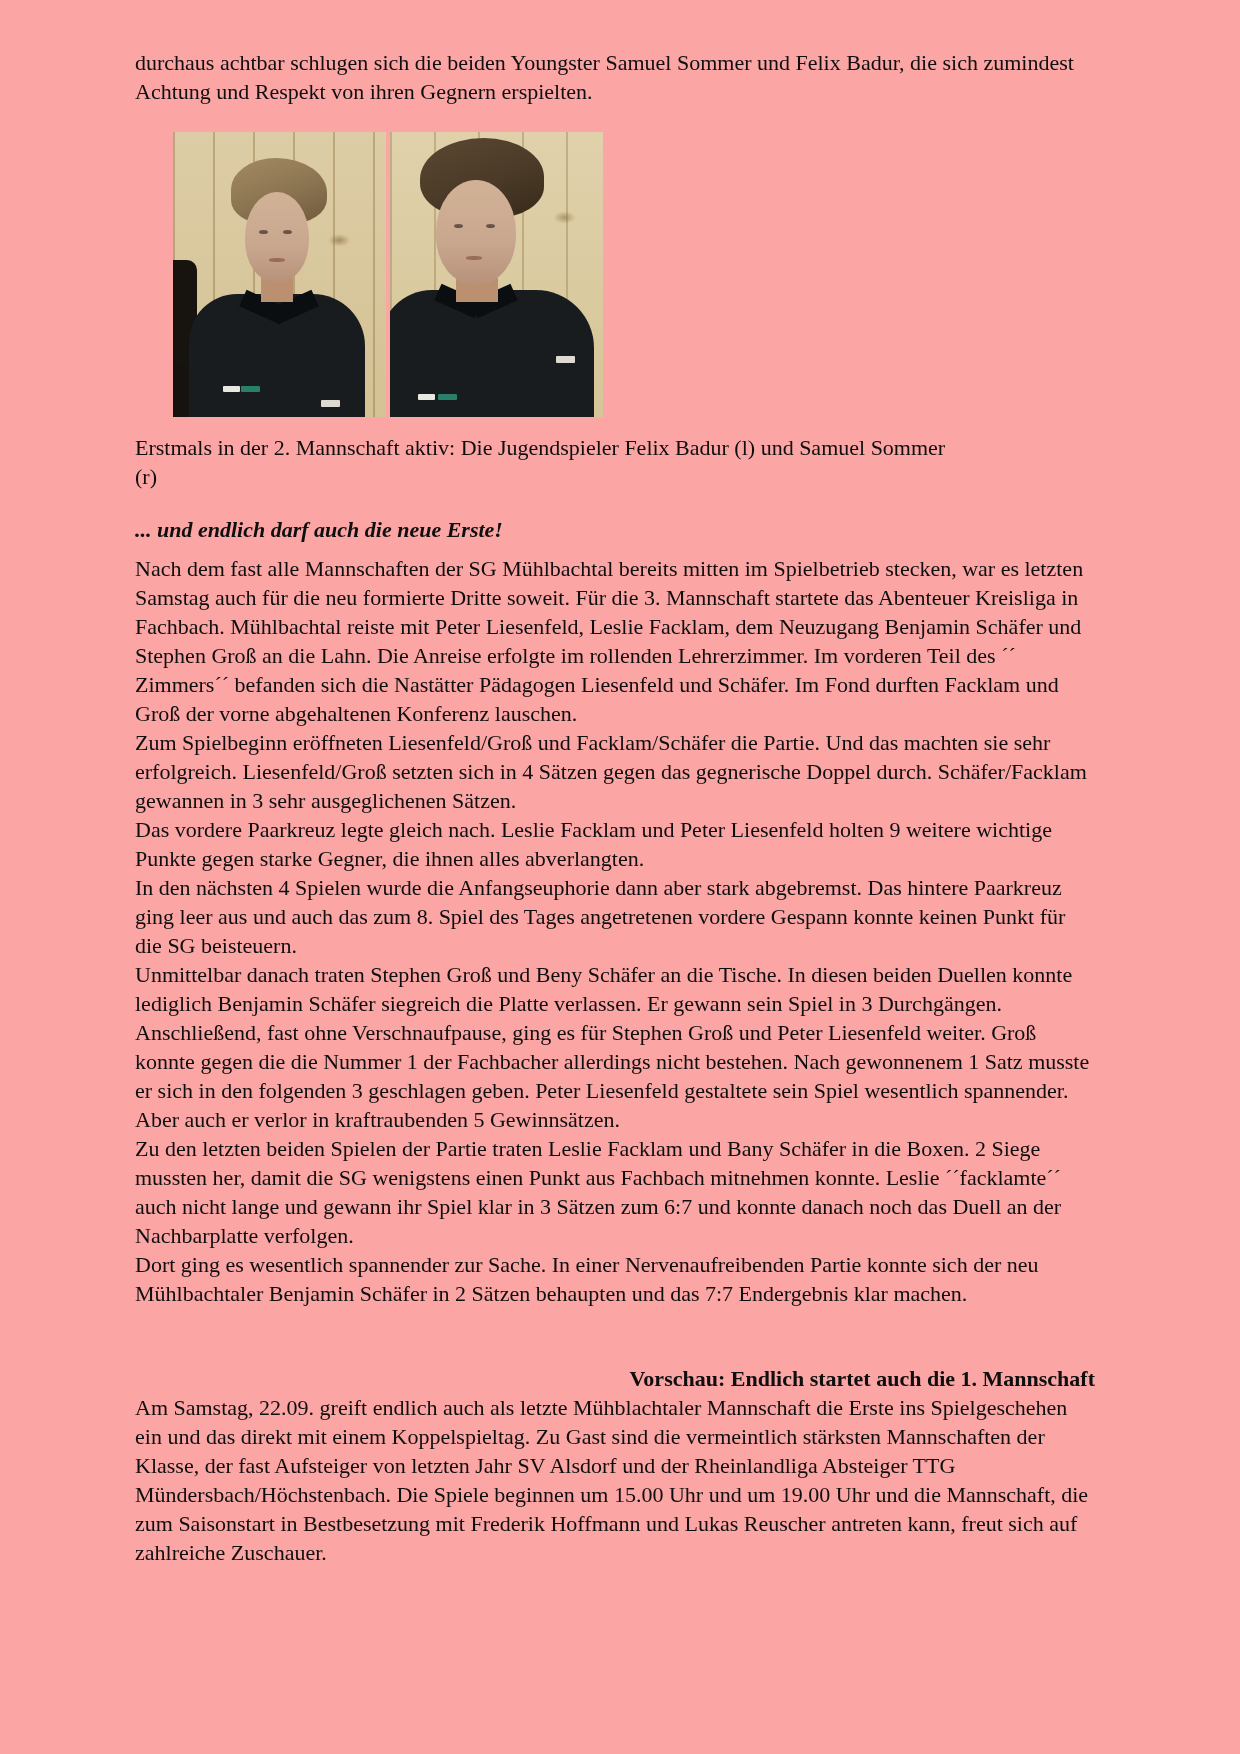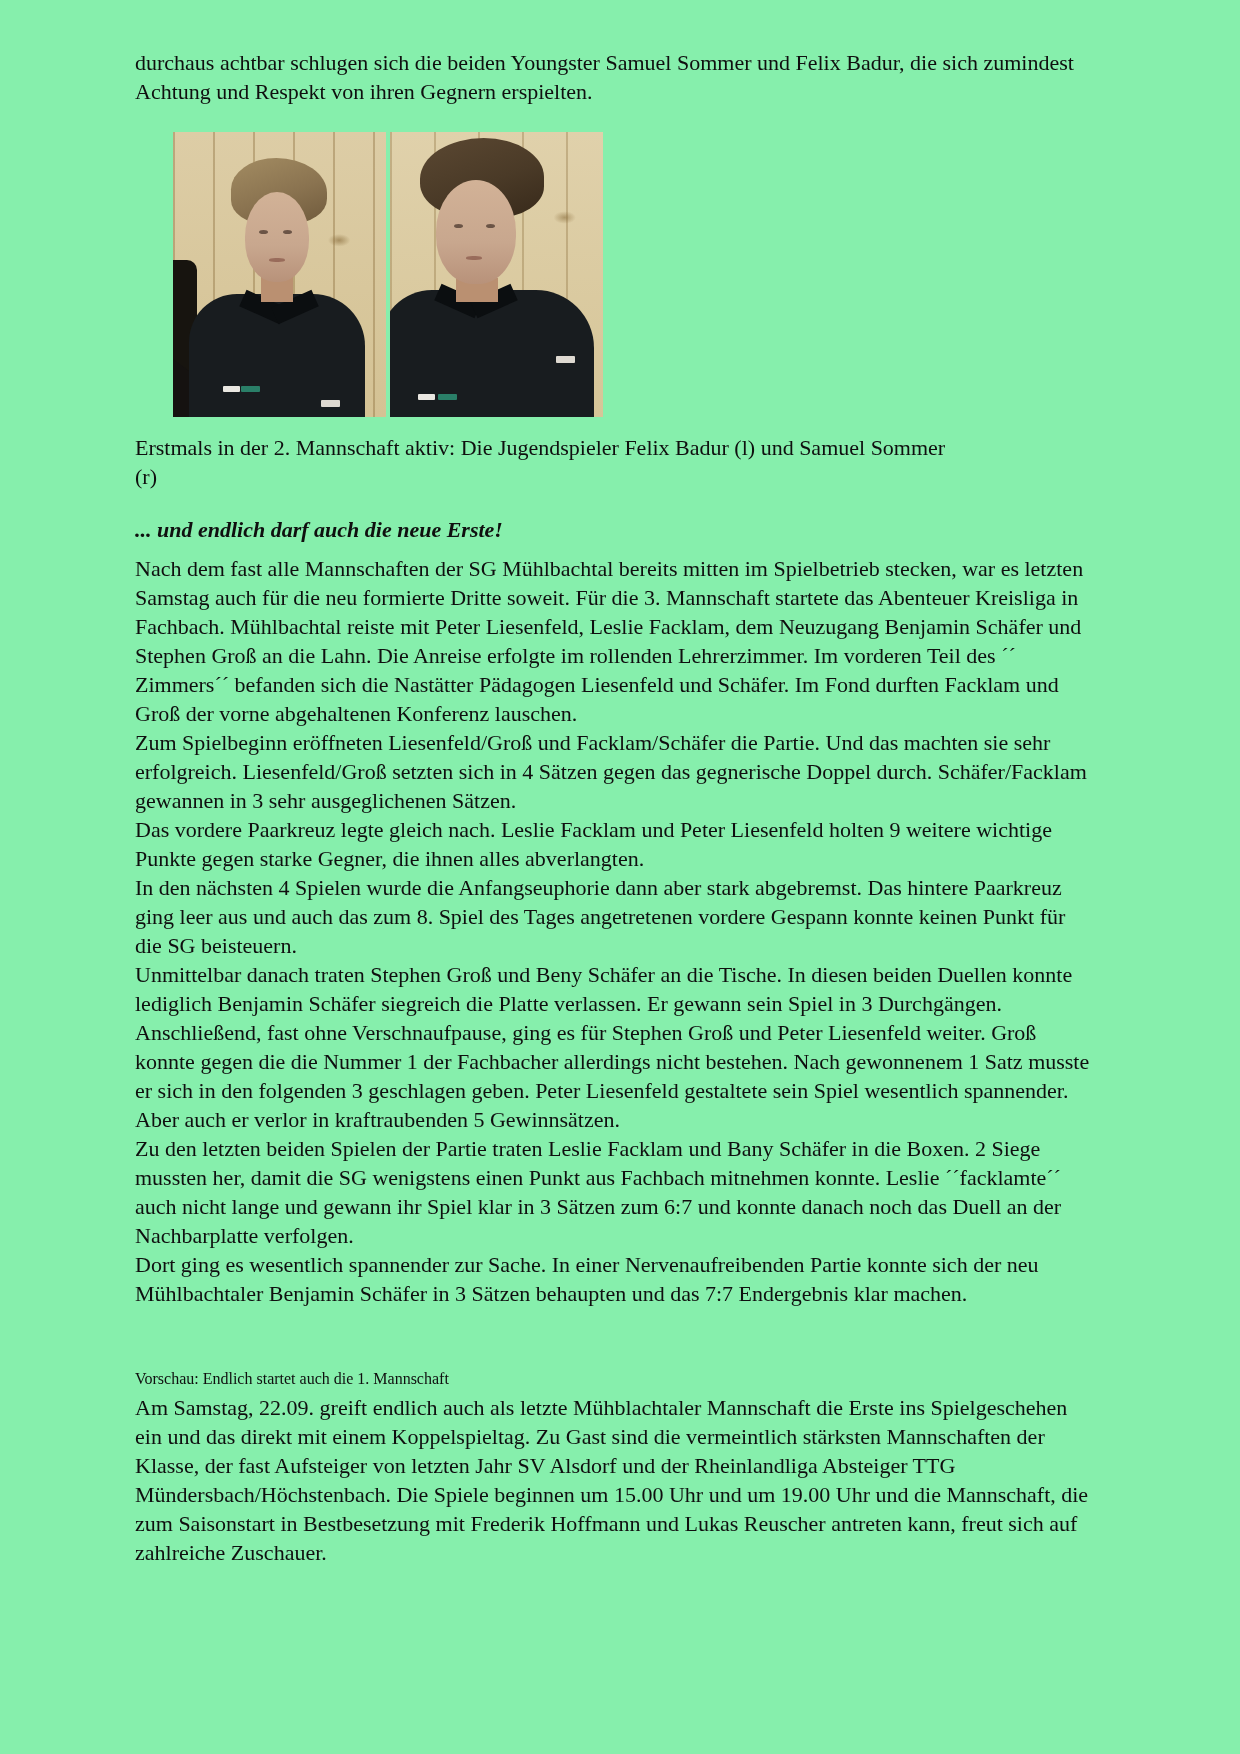--- a/index.html
+++ b/index.html
@@ -1,20 +1,20 @@
 <!DOCTYPE html>
 <html lang="de"><head>
 <meta charset="utf-8">
 <style>
   html, body { margin: 0; padding: 0; background: #ffffff; }
   .page {
     position: relative;
     width: 1240px;
     height: 1754px;
-    background: #86efac;
+    background: #fca5a5;
     font-family: "Liberation Serif", "DejaVu Serif", serif;
     color: #0f0f0f;
     overflow: hidden;
   }
   .content {
     position: absolute;
     left: 135px;
     top: 48px;
     width: 960px;
   }
@@ -26,23 +26,24 @@
   }
   .heading-italic {
     margin: 24px 0 10px 0;
     font-size: 22px;
     line-height: 29px;
     font-weight: bold;
     font-style: italic;
   }
   .heading-bold {
     margin: 56px 0 0 0;
-    font-size: 16px;
+    font-size: 22px;
     line-height: 29px;
-    font-weight: normal;
+    font-weight: bold;
+    text-align: right;
   }
   .caption {
     margin-top: 16px;
     font-size: 22px;
     line-height: 29px;
   }
 
   
   .photo {
     position: relative;
@@ -164,19 +165,19 @@
 
     <h2 class="heading-italic">... und endlich darf auch die neue Erste!</h2>
 
     <p class="body-text">Nach dem fast alle Mannschaften der SG Mühlbachtal bereits mitten im Spielbetrieb stecken, war es letzten Samstag auch für die neu formierte Dritte soweit. Für die 3. Mannschaft startete das Abenteuer Kreisliga in Fachbach. Mühlbachtal reiste mit Peter Liesenfeld, Leslie Facklam, dem Neuzugang Benjamin Schäfer und Stephen Groß an die Lahn. Die Anreise erfolgte im rollenden Lehrerzimmer. Im vorderen Teil des ´´ Zimmers´´ befanden sich die Nastätter Pädagogen Liesenfeld und Schäfer. Im Fond durften Facklam und Groß der vorne abgehaltenen Konferenz lauschen.</p>
     <p class="body-text">Zum Spielbeginn eröffneten Liesenfeld/Groß und Facklam/Schäfer die Partie. Und das machten sie sehr erfolgreich. Liesenfeld/Groß setzten sich in 4 Sätzen gegen das gegnerische Doppel durch. Schäfer/Facklam gewannen in 3 sehr ausgeglichenen Sätzen.</p>
     <p class="body-text">Das vordere Paarkreuz legte gleich nach. Leslie Facklam und Peter Liesenfeld holten 9 weitere wichtige Punkte gegen starke Gegner, die ihnen alles abverlangten.</p>
     <p class="body-text">In den nächsten 4 Spielen wurde die Anfangseuphorie dann aber stark abgebremst. Das hintere Paarkreuz ging leer aus und auch das zum 8. Spiel des Tages angetretenen vordere Gespann konnte keinen Punkt für die SG beisteuern.</p>
     <p class="body-text">Unmittelbar danach traten Stephen Groß und Beny Schäfer an die Tische. In diesen beiden Duellen konnte lediglich Benjamin Schäfer siegreich die Platte verlassen. Er gewann sein Spiel in 3 Durchgängen.</p>
     <p class="body-text">Anschließend, fast ohne Verschnaufpause, ging es für Stephen Groß und Peter Liesenfeld weiter. Groß konnte gegen die die Nummer 1 der Fachbacher allerdings nicht bestehen. Nach gewonnenem 1 Satz musste er sich in den folgenden 3 geschlagen geben. Peter Liesenfeld gestaltete sein Spiel wesentlich spannender. Aber auch er verlor in kraftraubenden 5 Gewinnsätzen.</p>
     <p class="body-text">Zu den letzten beiden Spielen der Partie traten Leslie Facklam und Bany Schäfer in die Boxen. 2 Siege mussten her, damit die SG wenigstens einen Punkt aus Fachbach mitnehmen konnte. Leslie ´´facklamte´´ auch nicht lange und gewann ihr Spiel klar in 3 Sätzen zum 6:7 und konnte danach noch das Duell an der Nachbarplatte verfolgen.</p>
-    <p class="body-text">Dort ging es wesentlich spannender zur Sache. In einer Nervenaufreibenden Partie konnte sich der neu Mühlbachtaler Benjamin Schäfer in 3 Sätzen behaupten und das 7:7 Endergebnis klar machen.</p>
+    <p class="body-text">Dort ging es wesentlich spannender zur Sache. In einer Nervenaufreibenden Partie konnte sich der neu Mühlbachtaler Benjamin Schäfer in 2 Sätzen behaupten und das 7:7 Endergebnis klar machen.</p>
 
     <h3 class="heading-bold">Vorschau: Endlich startet auch die 1. Mannschaft</h3>
     <p class="body-text">Am Samstag, 22.09. greift endlich auch als letzte Mühblachtaler Mannschaft die Erste ins Spielgeschehen ein und das direkt mit einem Koppelspieltag. Zu Gast sind die vermeintlich stärksten Mannschaften der Klasse, der fast Aufsteiger von letzten Jahr SV Alsdorf und der Rheinlandliga Absteiger TTG Mündersbach/Höchstenbach. Die Spiele beginnen um 15.00 Uhr und um 19.00 Uhr und die Mannschaft, die zum Saisonstart in Bestbesetzung mit Frederik Hoffmann und Lukas Reuscher antreten kann, freut sich auf zahlreiche Zuschauer.</p>
 
   </div>
 </div>
 
 </body></html>

